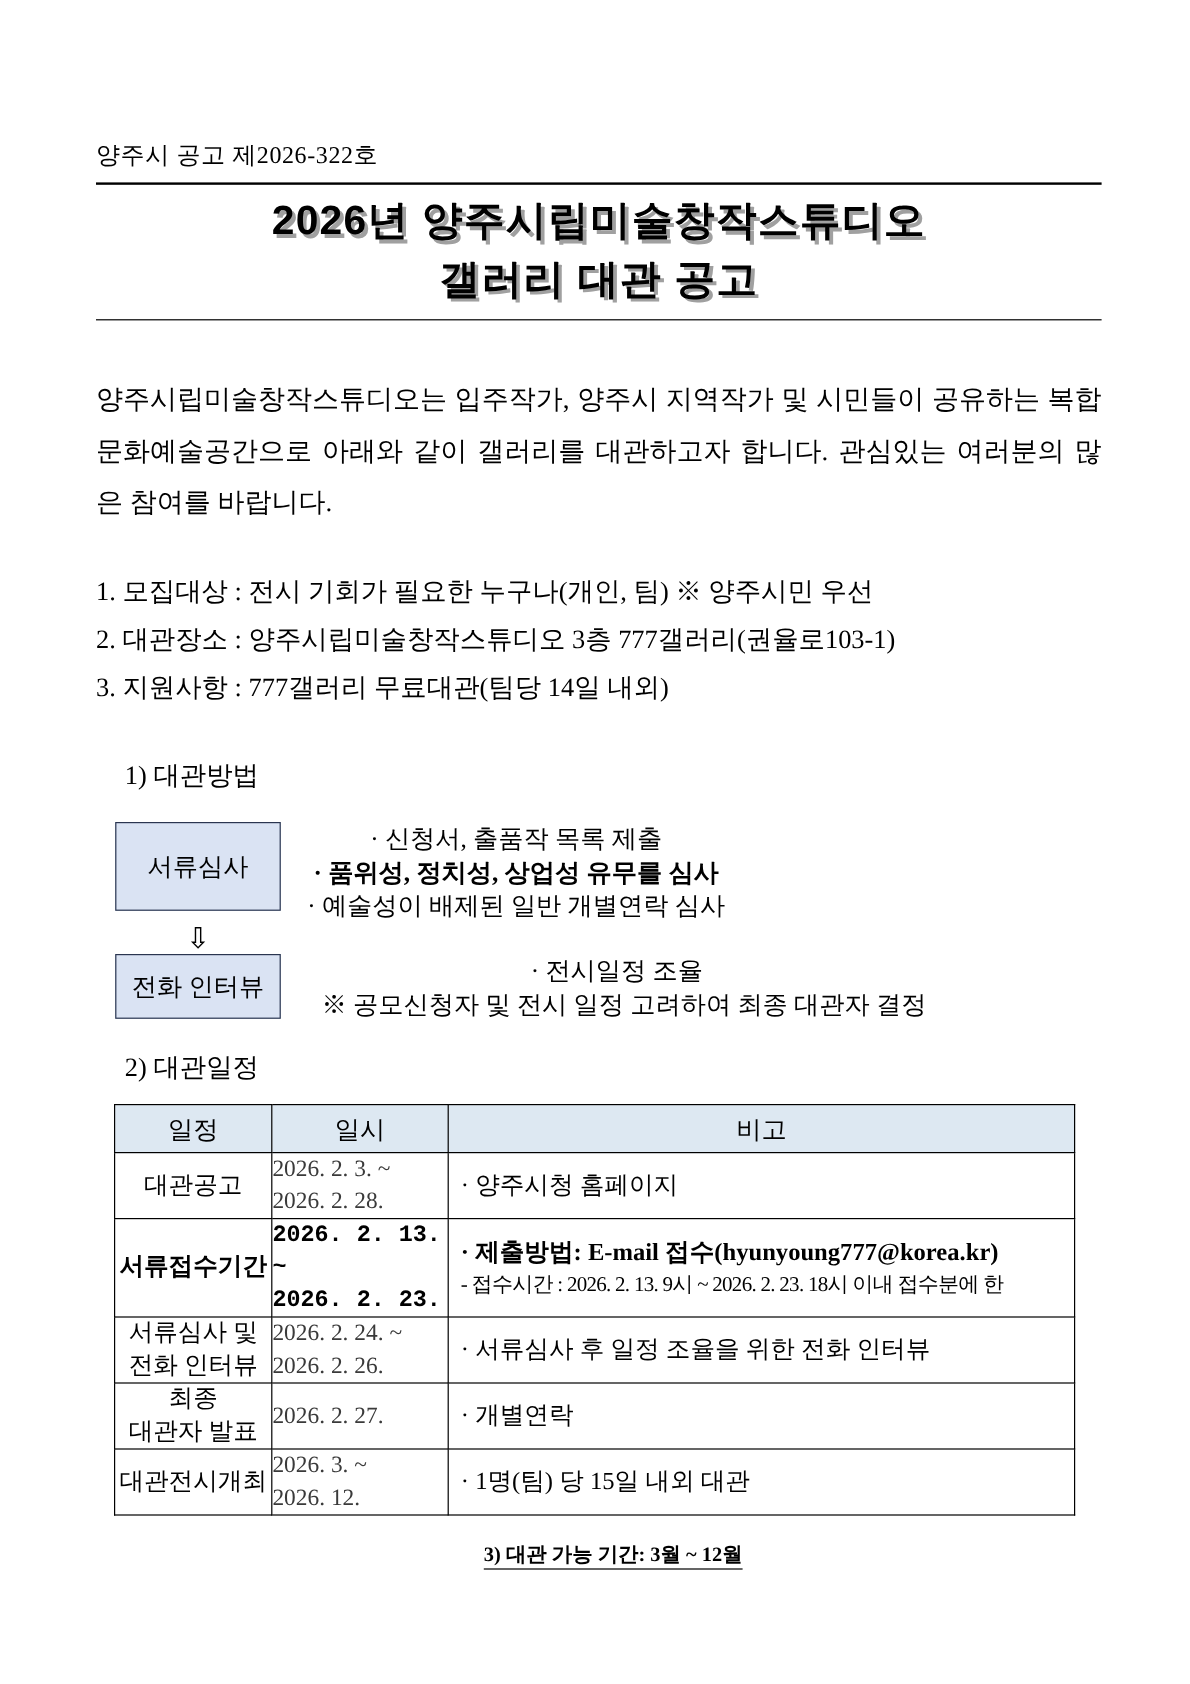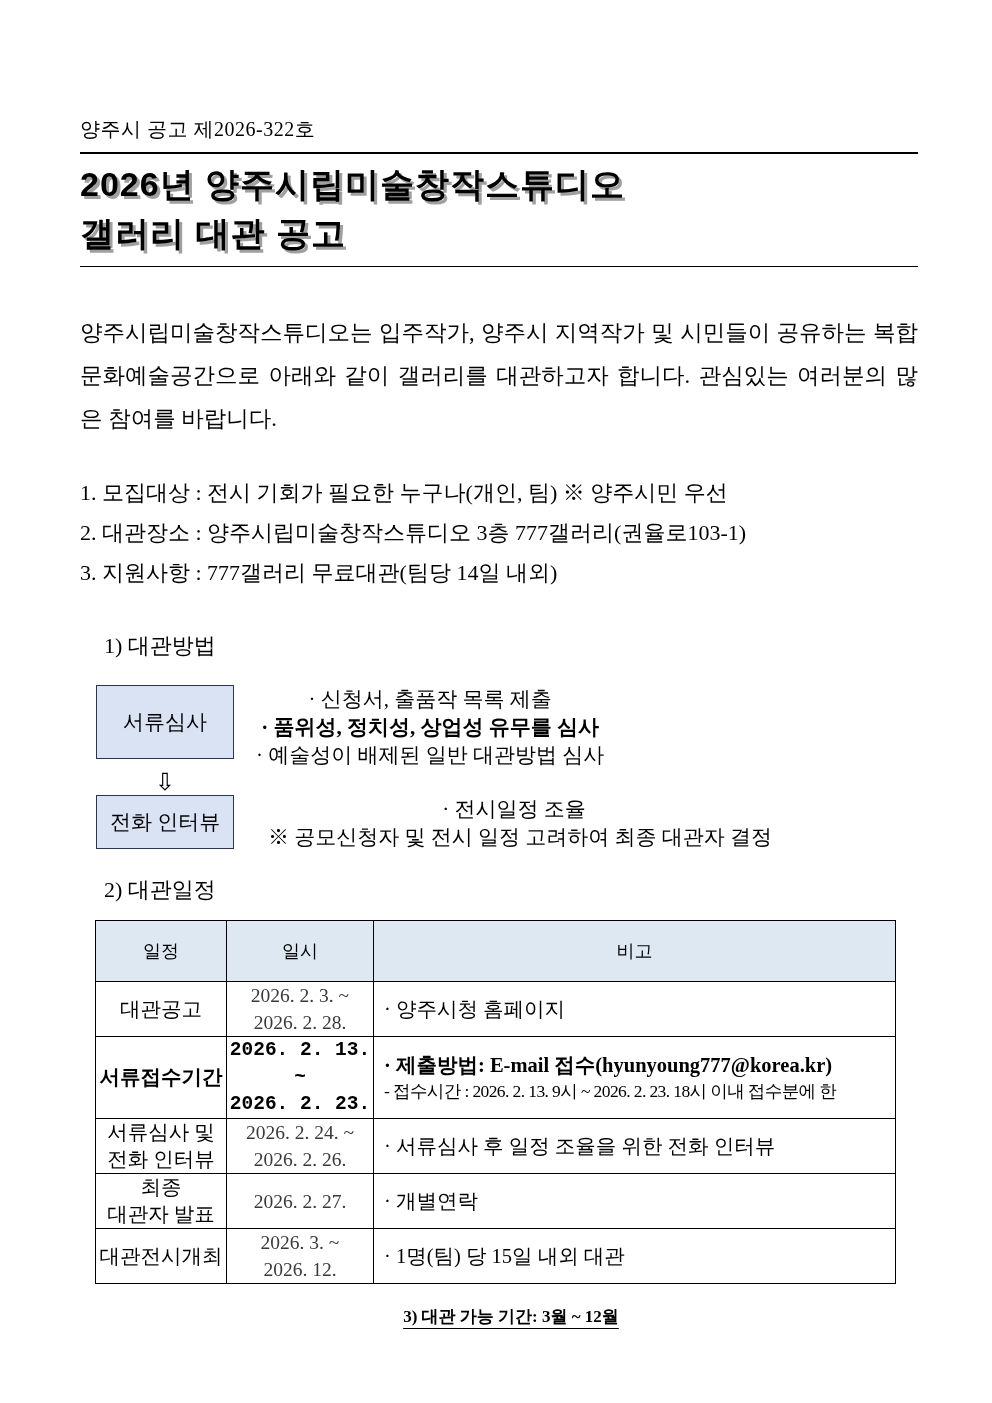--- a/index.html
+++ b/index.html
@@ -18,21 +18,21 @@
   }
   .page { padding: 116px 74px 0 80px; width: 992px; }
 
   .notice-number { font-size: 20px; letter-spacing: 0.5px; }
 
   .rule { border: none; border-top: 2px solid #000; margin-top: 9px; }
   .rule-title { border-top: 1.6px solid #000; margin-top: 8px; }
 
   .title-block {
     margin-top: 6px;
-    text-align: left;
+    text-align: center;
     font-family: "Liberation Sans", "DejaVu Sans", sans-serif;
     font-weight: bold;
     font-size: 34px;
     line-height: 49px;
     letter-spacing: 1px;
     text-shadow: 3px 3px 0 var(--title-shadow);
   }
 
   .intro {
     margin-top: 44px;
@@ -79,34 +79,34 @@
     width: 800px;
     table-layout: fixed;
   }
   table.schedule th, table.schedule td {
     border: 1px solid #000;
     vertical-align: middle;
   }
   table.schedule { border: 1.8px solid #000; }
   table.schedule tr.header-row th {
     background: var(--table-header-fill);
-    height: 61px;
-    font-size: 18px;
+    height: 40px;
+    font-size: 21px;
     font-weight: normal;
   }
   col.c-label { width: 131px; }
   col.c-date { width: 147px; }
   col.c-remark { width: 522px; }
 
   td.cell-label {
     text-align: center; font-size: 20.5px; line-height: 27px;
     white-space: pre-line;
   }
   td.cell-date {
-    text-align: center; font-size: 19.5px; line-height: 27px;
+    text-align: left; font-size: 19.5px; line-height: 27px;
     white-space: pre-line;
     color: #3a3a3a;
   }
   td.cell-remark { font-size: 20.5px; padding: 4px 6px 4px 10px; }
   tr.body-row { height: 55px; }
   tr.row-bold td.cell-label,
   tr.row-bold td.cell-date,
   tr.row-bold .remark-main { font-weight: bold; }
   tr.row-bold td.cell-date { color: #000; font-family: Liberation Mono, monospace; }
   .remark-main { display: block; line-height: 27px; }
@@ -147,21 +147,21 @@
   </div>
 
   <div class="section-heading">1) 대관방법</div>
 
   <div class="flow-area">
     <div class="flow-row">
       <div class="flow-box step1">서류심사</div>
       <div class="flow-bullets">
         <div class="flow-bullet">· 신청서, 출품작 목록 제출</div>
         <div class="flow-bullet bold">· 품위성, 정치성, 상업성 유무를 심사</div>
-        <div class="flow-bullet">· 예술성이 배제된 일반 대관방법 심사</div>
+        <div class="flow-bullet">· 예술성이 배제된 일반 개별연락 심사</div>
       </div>
     </div>
     <div class="arrow-cell">⇩</div>
     <div class="flow-row">
       <div class="flow-box step2">전화 인터뷰</div>
       <div class="flow-bullets">
         <div class="flow-bullet">· 전시일정 조율</div>
         <div class="flow-bullet note">※ 공모신청자 및 전시 일정 고려하여 최종 대관자 결정</div>
       </div>
     </div>

